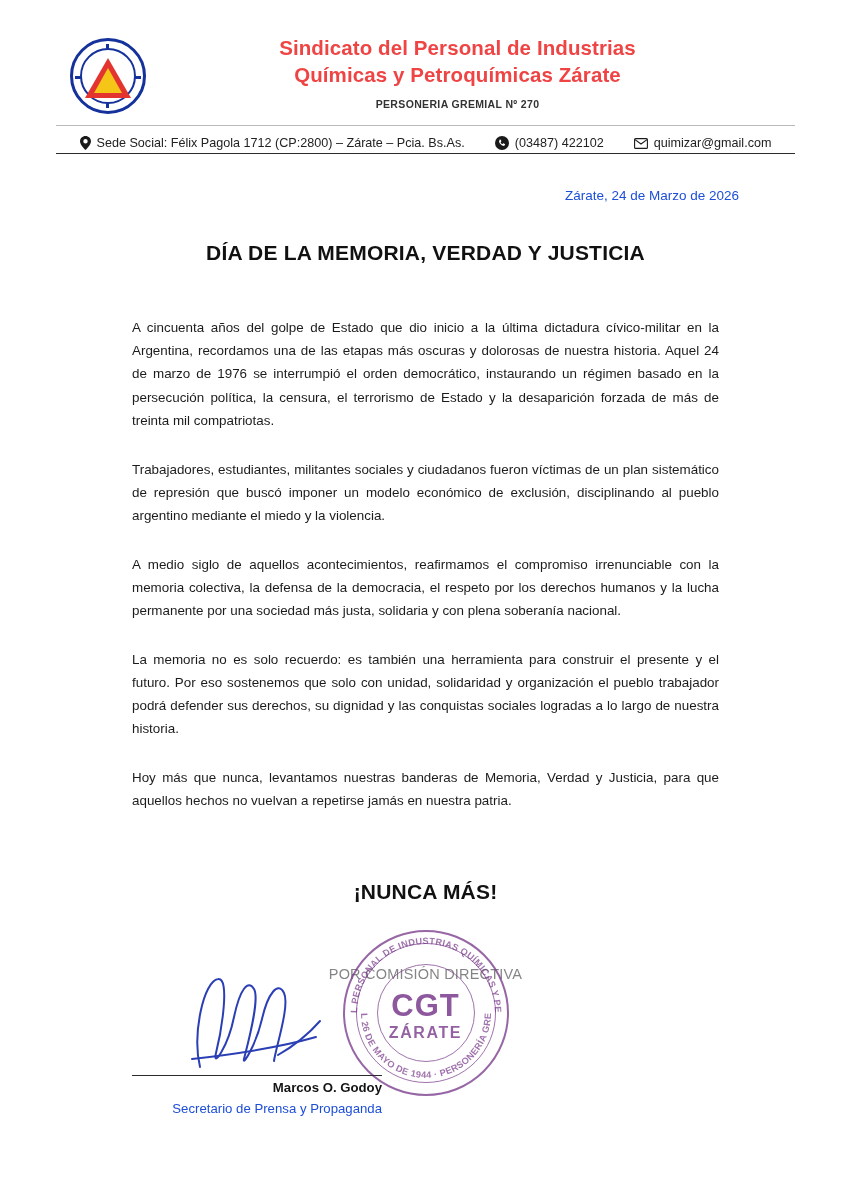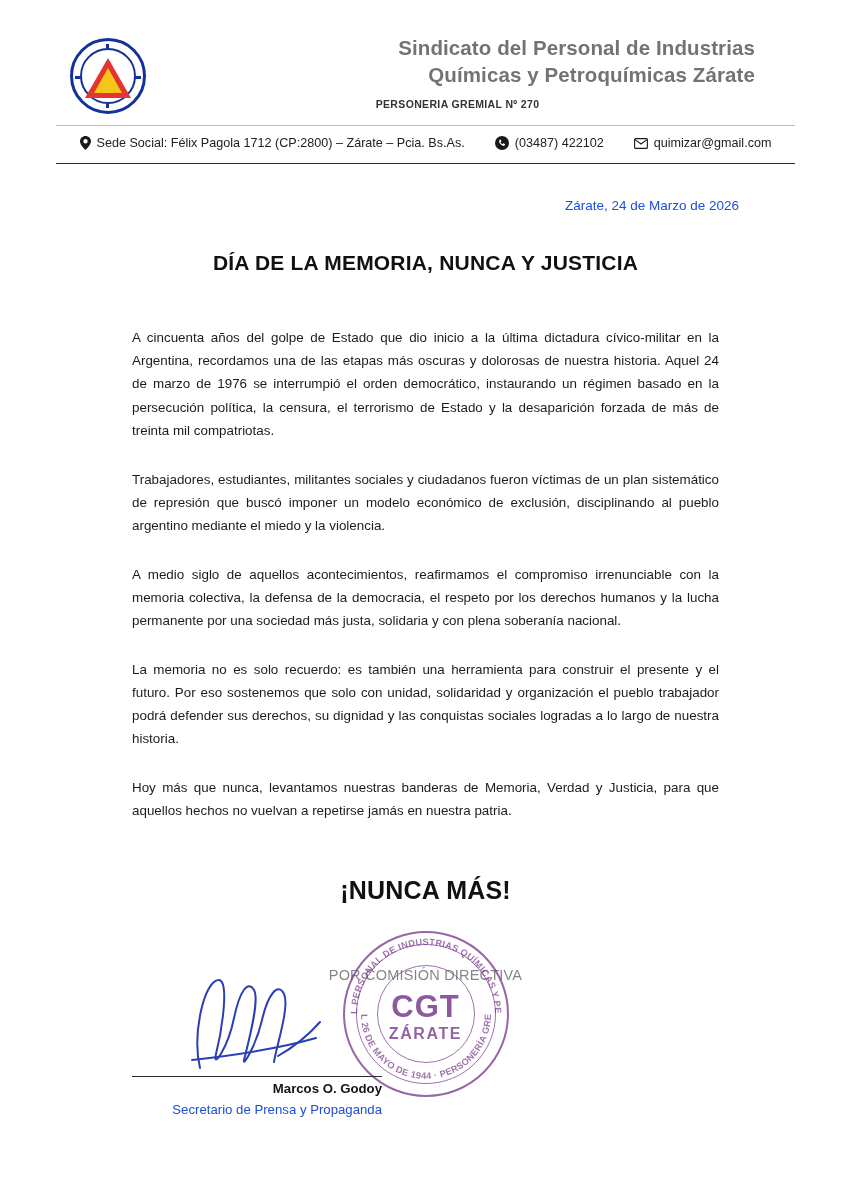--- a/index.html
+++ b/index.html
@@ -80,40 +80,39 @@
   }
 
   .org {
     flex: 1;
     text-align: center;
     padding-right: 40px;
   }
   .org-line {
     font-size: 20.5px;
     font-weight: bold;
-    color: #737373;
+    color: #ef4444;
     letter-spacing: 0.1px;
     line-height: 1.34;
-    text-align: right;
   }
   .org-sub {
     margin-top: 9px;
     font-size: 10.5px;
     font-weight: bold;
     letter-spacing: 0.35px;
     color: #333333;
   }
   .hr-thin {
     margin: 11px 56px 0 56px;
     border: none;
     border-top: 1px solid #b9b9b9;
   }
   .contact {
     margin: 0 56px;
-    padding: 10px 0 13px 0;
+    padding: 10px 0 3px 0;
     border-bottom: 1.6px solid #2b2b2b;
     display: flex;
     justify-content: center;
     align-items: center;
     gap: 30px;
     font-size: 12.6px;
     color: #222222;
   }
   .contact .item {
     display: inline-flex;
@@ -147,23 +146,23 @@
     text-align: justify;
     font-size: 13.4px;
     line-height: 1.72;
     color: #1c1c1c;
     margin-bottom: 26px;
   }
   .para:last-child { margin-bottom: 8px; }
 
   
   .nunca {
-    margin-top: 54px;
-    text-align: center;
-    font-size: 25px;
+    margin-top: 68px;
+    text-align: center;
+    font-size: 21px;
     font-weight: bold;
     color: #111111;
     letter-spacing: 0.2px;
   }
   .sig-area {
     position: relative;
     height: 212px;
     margin: 0 70px;
   }
   .stamp {
@@ -325,21 +324,21 @@
             <rect x="0.6" y="0.6" width="12.8" height="9.8" rx="1" fill="none" stroke="#1a1a1a" stroke-width="1.1"></rect>
             <path d="M1 1.6l6 4.4 6-4.4" fill="none" stroke="#1a1a1a" stroke-width="1.1"></path>
           </svg>
       </span>
       <span>quimizar@gmail.com</span>
     </span>
   </div>
 
   <div class="date">Zárate, 24 de Marzo de 2026</div>
 
-  <div class="doc-title">DÍA DE LA MEMORIA, NUNCA Y JUSTICIA</div>
+  <div class="doc-title">DÍA DE LA MEMORIA, VERDAD Y JUSTICIA</div>
 
   <div class="content">
     <p class="para">A cincuenta años del golpe de Estado que dio inicio a la última dictadura cívico-militar en la Argentina, recordamos una de las etapas más oscuras y dolorosas de nuestra historia. Aquel 24 de marzo de 1976 se interrumpió el orden democrático, instaurando un régimen basado en la persecución política, la censura, el terrorismo de Estado y la desaparición forzada de más de treinta mil compatriotas.</p>
     <p class="para">Trabajadores, estudiantes, militantes sociales y ciudadanos fueron víctimas de un plan sistemático de represión que buscó imponer un modelo económico de exclusión, disciplinando al pueblo argentino mediante el miedo y la violencia.</p>
     <p class="para">A medio siglo de aquellos acontecimientos, reafirmamos el compromiso irrenunciable con la memoria colectiva, la defensa de la democracia, el respeto por los derechos humanos y la lucha permanente por una sociedad más justa, solidaria y con plena soberanía nacional.</p>
     <p class="para">La memoria no es solo recuerdo: es también una herramienta para construir el presente y el futuro. Por eso sostenemos que solo con unidad, solidaridad y organización el pueblo trabajador podrá defender sus derechos, su dignidad y las conquistas sociales logradas a lo largo de nuestra historia.</p>
     <p class="para">Hoy más que nunca, levantamos nuestras banderas de Memoria, Verdad y Justicia, para que aquellos hechos no vuelvan a repetirse jamás en nuestra patria.</p>
   </div>
 
   <div class="nunca">¡NUNCA MÁS!</div>

